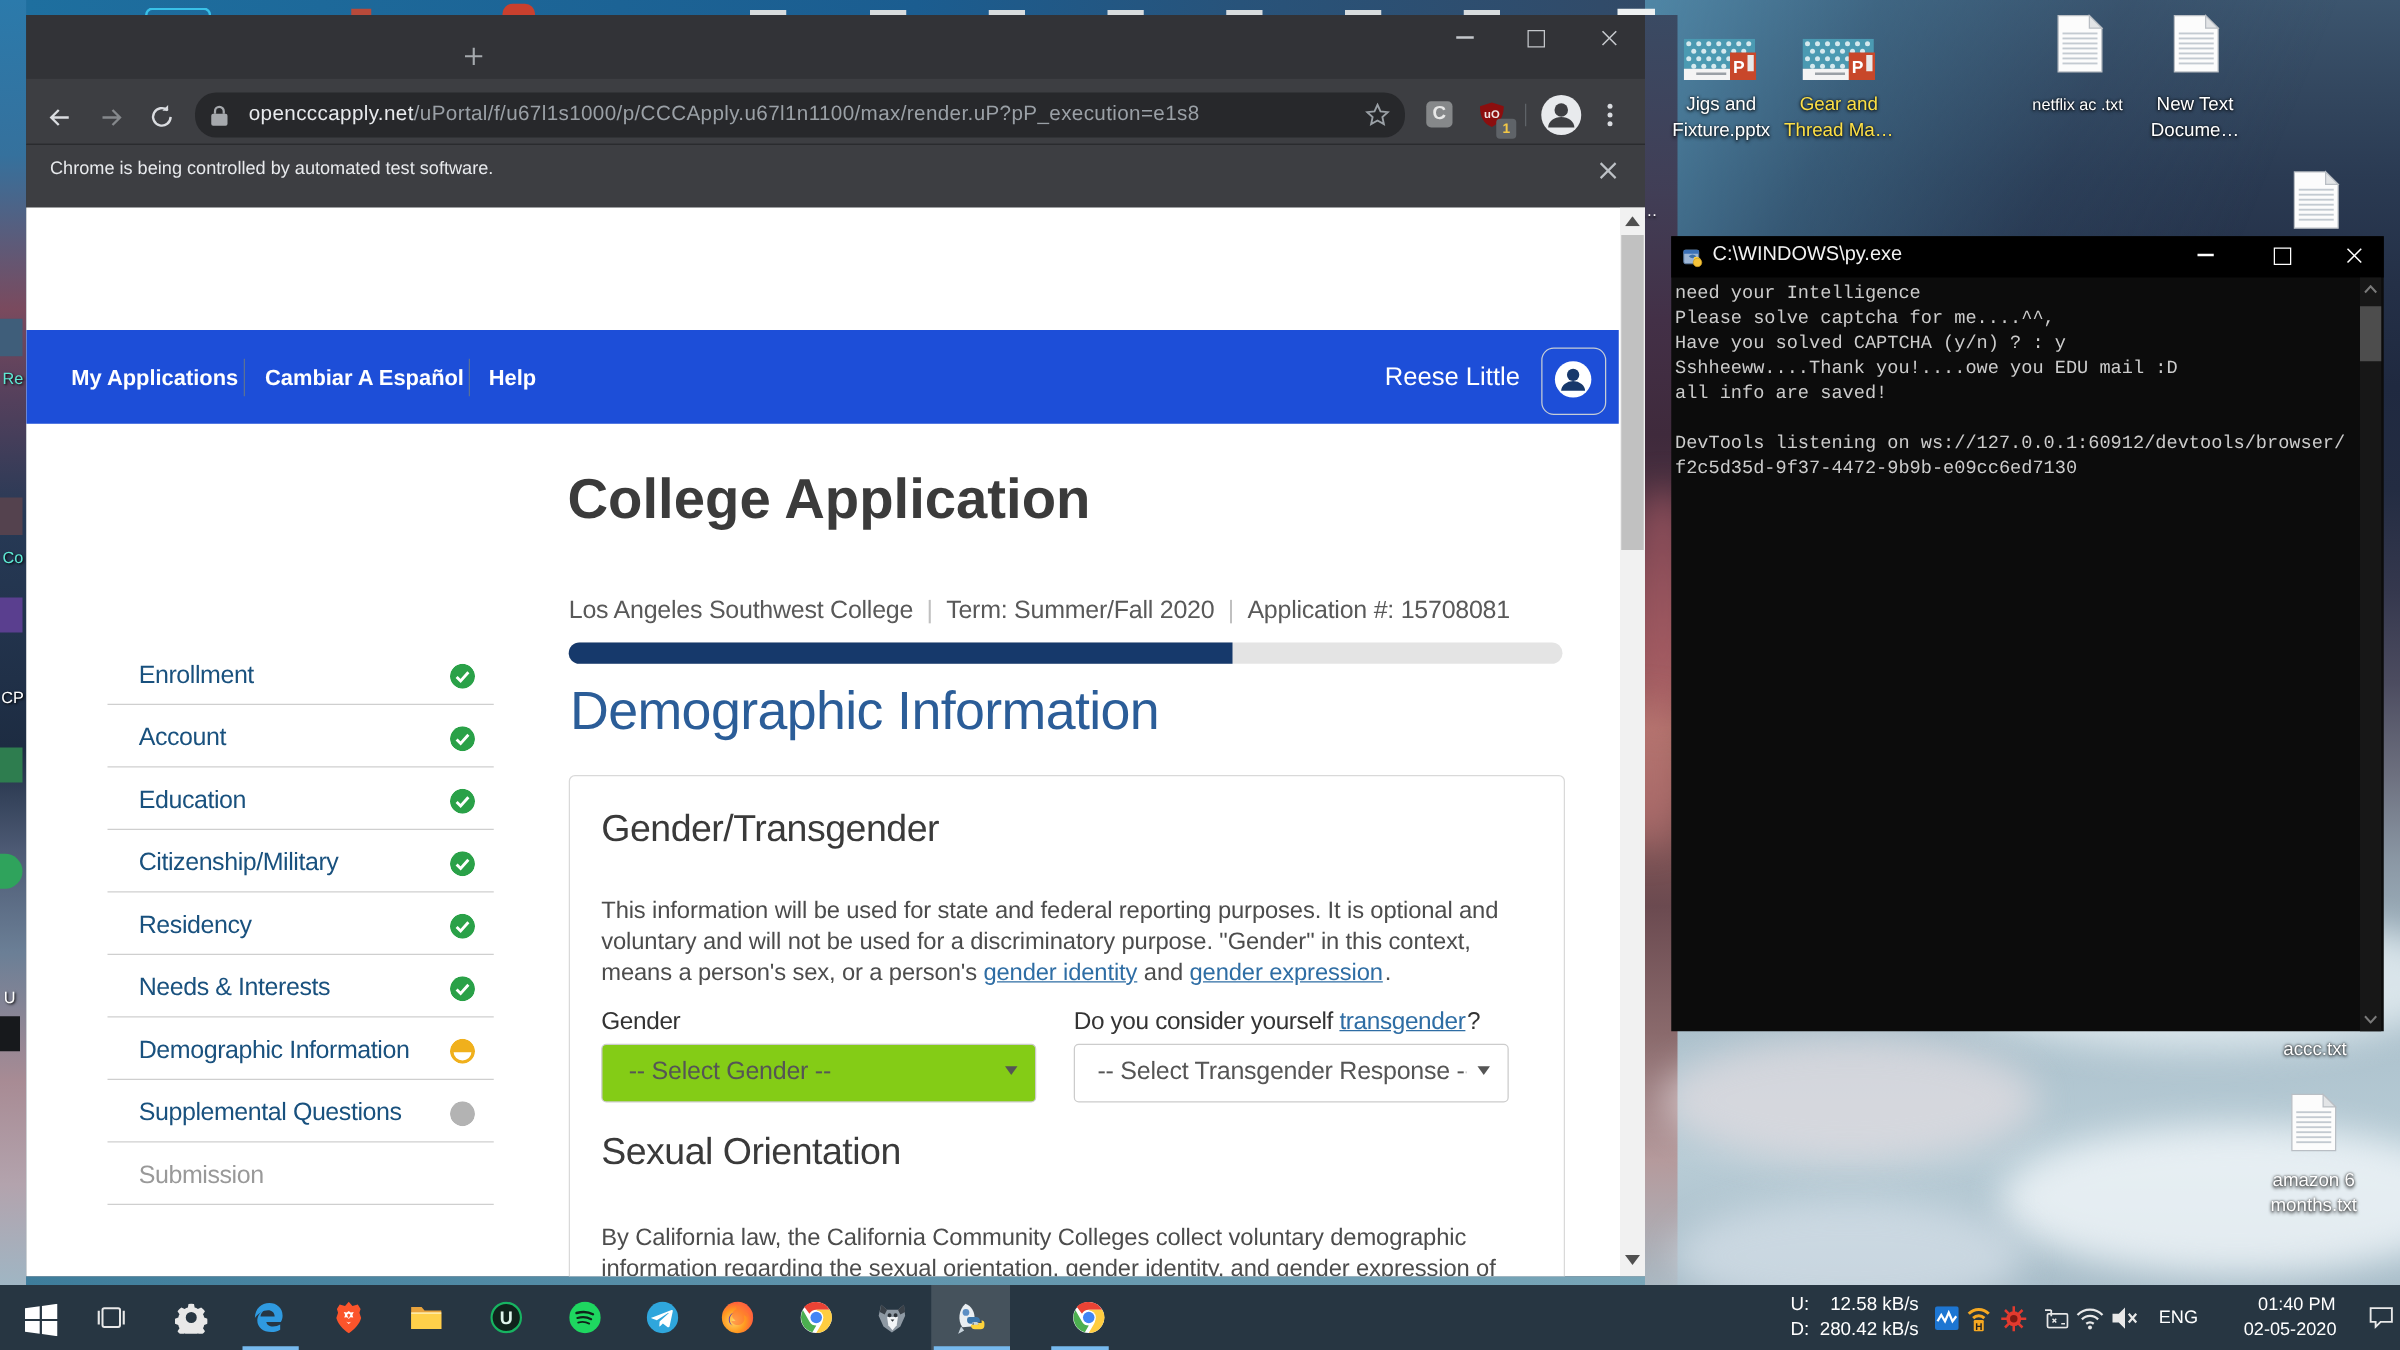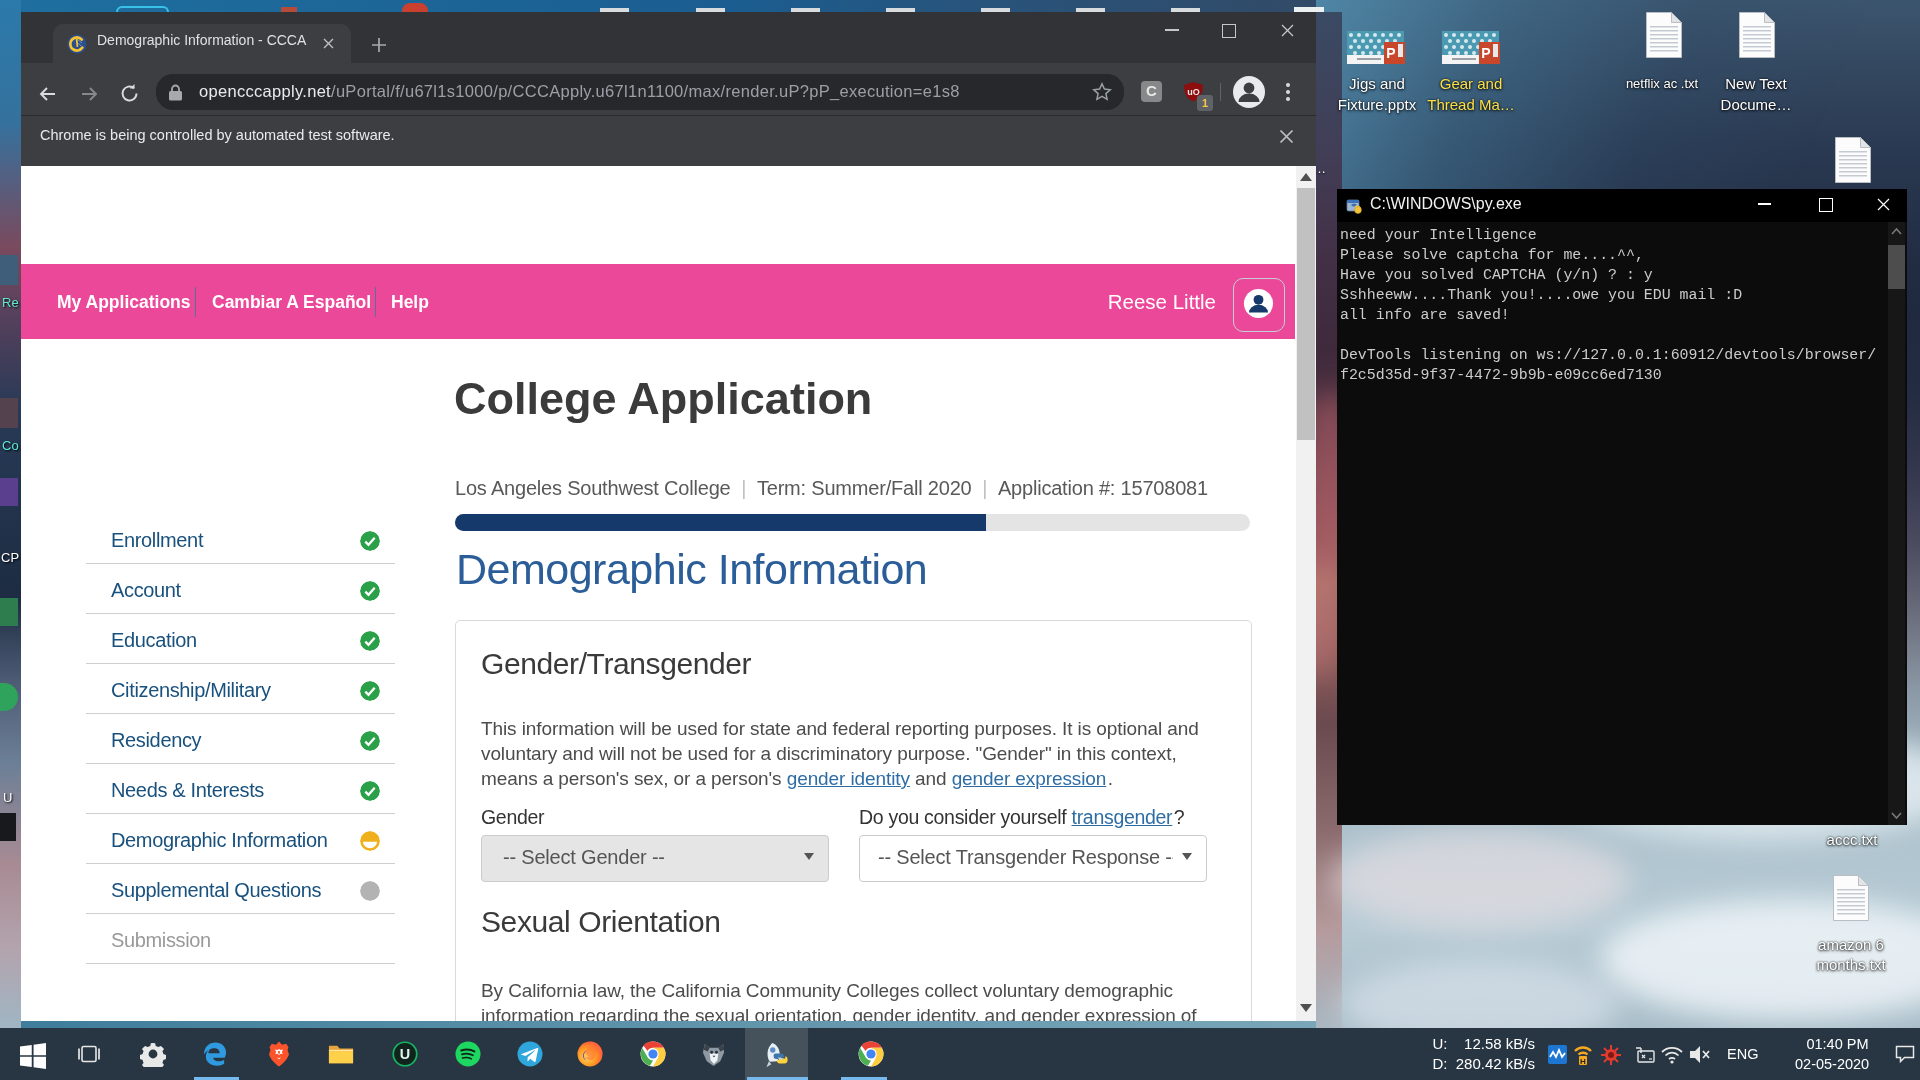--- a/index.html
+++ b/index.html
@@ -27,21 +27,21 @@
 
 #browser{left:21px;top:12px;width:1295px;height:1009px;background:#323337;}
 #tabstrip{position:absolute;left:0;top:0;width:1295px;height:51px;background:#323337;}
 #tab{position:absolute;left:32px;top:12px;width:298px;height:39px;background:#3d3e42;border-radius:10px 10px 0 0;}
 #toolbar{position:absolute;left:0;top:51px;width:1295px;height:52px;background:#3d3e42;}
 #omnibox{position:absolute;left:135px;top:11px;width:968px;height:36px;background:#27282b;border-radius:17px;}
 #infobar{position:absolute;left:0;top:103px;width:1295px;height:51px;background:#3d3e42;border-top:1px solid #2a2b2e;}
 #page{position:absolute;left:0;top:154px;width:1295px;height:855px;background:#ffffff;overflow:hidden;}
 
 #hdr{position:absolute;left:0;top:4px;width:1274px;height:94px;background:#efefef;}
-#navbar{position:absolute;left:0;top:98px;width:1274px;height:75px;background:#ec4899;}
+#navbar{position:absolute;left:0;top:98px;width:1274px;height:75px;background:#1d4ed8;}
 #pgscroll{position:absolute;left:1275px;top:0;width:20px;height:855px;background:#f1f1f1;}
 .navitem{position:absolute;top:0;color:#fff;font-size:17.5px;font-weight:bold;}
 .mrow{position:absolute;left:90px;color:#19517e;font-size:20px;letter-spacing:-0.35px;}
 .mdiv{position:absolute;left:65px;width:309px;height:1px;background:#cfcfcf;}
 .mico{position:absolute;left:339px;width:20px;height:20px;border-radius:50%;}
 </style>
 </head>
 <body>
 <div id="screen">
   <div class="abs" id="wallR"></div>
@@ -215,32 +215,20 @@
       </g>
   </svg>
   <div class="abs" style="left:1801px;top:935px;width:100px;color:#fff;font-size:15px;text-align:center;text-shadow:0 1px 3px rgba(0,0,0,0.9),0 0 2px rgba(0,0,0,0.8);line-height:20px;">amazon 6<br>months.txt</div>
   <div class="abs" id="browser">
     <div id="tabstrip">
       <div style="position:absolute;left:1144px;top:17px;width:14px;height:1.5px;background:#c4c7cb;"></div>
       <div style="position:absolute;left:1201px;top:12px;width:12px;height:12px;border:1.3px solid #c4c7cb;"></div>
       <svg style="position:absolute;left:1260px;top:12px;" width="13" height="13" viewBox="0 0 13 13">
           <path d="M1 1 L12 12 M12 1 L1 12" stroke="#c4c7cb" stroke-width="1.3"></path>
         </svg>
-      <div id="tab">
-        <svg style="position:absolute;left:14px;top:10px;" width="20" height="20" viewBox="0 0 20 20">
-          <circle cx="10" cy="10" r="9.6" fill="#2a4f8c"></circle>
-          <path d="M14.8 5.6 A6.6 6.6 0 1 0 15.4 13.6" stroke="#f5c431" stroke-width="2.7" fill="none" stroke-linecap="round"></path>
-          <path d="M10 5 l5 4 M10 8.5 l4.5 3.5" stroke="#7b95bd" stroke-width="1"></path>
-          <path d="M9.6 4.8 l.8 8" stroke="#f5c431" stroke-width="1.7"></path>
-        </svg>
-        <div style="position:absolute;left:44px;top:8px;width:225px;overflow:hidden;color:#dfe1e5;font-size:14px;white-space:nowrap;">Demographic Information - CCCA</div>
-        <svg style="position:absolute;left:270px;top:14px;" width="11" height="11" viewBox="0 0 11 11">
-            <path d="M1 1 L10 10 M10 1 L1 10" stroke="#bdc1c6" stroke-width="1.4"></path>
-          </svg>
-      </div>
       <svg style="position:absolute;left:351px;top:26px;" width="14" height="14" viewBox="0 0 14 14">
           <path d="M7 0 V14 M0 7 H14" stroke="#a6aaae" stroke-width="1.7"></path>
         </svg>
     </div>
     <div id="toolbar">
       <svg style="position:absolute;left:17px;top:21px;" width="20" height="20" viewBox="0 0 20 20">
           <path d="M17 10 H3 M9 4 l-6 6 6 6" stroke="#dadce0" stroke-width="1.9" fill="none"></path>
         </svg>
       <svg style="position:absolute;left:58px;top:21px;" width="20" height="20" viewBox="0 0 20 20">
           <path d="M3 10 H17 M11 4 l6 6 -6 6" stroke="#85888c" stroke-width="1.9" fill="none"></path>
@@ -300,21 +288,21 @@
       <div style="position:absolute;left:434px;top:311px;font-size:20px;letter-spacing:-0.2px;color:#595959;">Los Angeles Southwest College&nbsp;&nbsp;<span style="color:#c0c0c0;">|</span>&nbsp;&nbsp;Term: Summer/Fall 2020&nbsp;&nbsp;<span style="color:#c0c0c0;">|</span>&nbsp;&nbsp;Application #: 15708081</div>
       <div style="position:absolute;left:434px;top:348px;width:795px;height:17px;background:#e4e4e4;border-radius:9px;"></div>
       <div style="position:absolute;left:434px;top:348px;width:531px;height:17px;background:#16396b;border-radius:9px 0 0 9px;"></div>
       <div style="position:absolute;left:435px;top:379px;font-size:43px;letter-spacing:-0.5px;color:#2b5d98;">Demographic Information</div>
 
       <div style="position:absolute;left:434px;top:454px;width:795px;height:640px;background:#fff;border:1px solid #d9d9d9;border-radius:5px;"></div>
       <div style="position:absolute;left:460px;top:481px;font-size:30px;letter-spacing:-0.4px;color:#3a3a3a;">Gender/Transgender</div>
       <div style="position:absolute;left:460px;top:550px;font-size:19px;letter-spacing:-0.1px;color:#4c4c4c;line-height:25px;white-space:nowrap;">This information will be used for state and federal reporting purposes. It is optional and<br>voluntary and will not be used for a discriminatory purpose. "Gender" in this context,<br>means a person's sex, or a person's <a style="color:#2e6da4;text-decoration:underline;">gender identity</a> and <a style="color:#2e6da4;text-decoration:underline;">gender expression</a> .</div>
       <div style="position:absolute;left:460px;top:640px;font-size:19.5px;letter-spacing:-0.3px;color:#333;">Gender</div>
       <div style="position:absolute;left:838px;top:640px;font-size:19.5px;letter-spacing:-0.3px;color:#333;">Do you consider yourself <a style="color:#2e6da4;text-decoration:underline;">transgender</a> ?</div>
-      <div style="position:absolute;left:460px;top:669px;width:346px;height:45px;background:#e5e5e5;border:1px solid #ccc;border-radius:4px;">
+      <div style="position:absolute;left:460px;top:669px;width:346px;height:45px;background:#84cc16;border:1px solid #ccc;border-radius:4px;">
         <div style="position:absolute;left:21px;top:10px;font-size:20px;letter-spacing:-0.2px;color:#555;">-- Select Gender --</div>
         <div style="position:absolute;right:14px;top:17px;width:0;height:0;border-left:5px solid transparent;border-right:5px solid transparent;border-top:7px solid #555;"></div>
       </div>
       <div style="position:absolute;left:838px;top:669px;width:346px;height:45px;background:#fff;border:1px solid #ccc;border-radius:4px;">
         <div style="position:absolute;left:18px;top:10px;width:295px;overflow:hidden;white-space:nowrap;font-size:20px;letter-spacing:-0.2px;color:#555;">-- Select Transgender Response --</div>
         <div style="position:absolute;right:14px;top:17px;width:0;height:0;border-left:5px solid transparent;border-right:5px solid transparent;border-top:7px solid #555;"></div>
       </div>
       <div style="position:absolute;left:460px;top:739px;font-size:30px;letter-spacing:-0.4px;color:#3a3a3a;">Sexual Orientation</div>
       <div style="position:absolute;left:460px;top:812px;font-size:19px;letter-spacing:-0.1px;color:#4c4c4c;line-height:25px;white-space:nowrap;">By California law, the California Community Colleges collect voluntary demographic<br>information regarding the sexual orientation, gender identity, and gender expression of</div>
 

